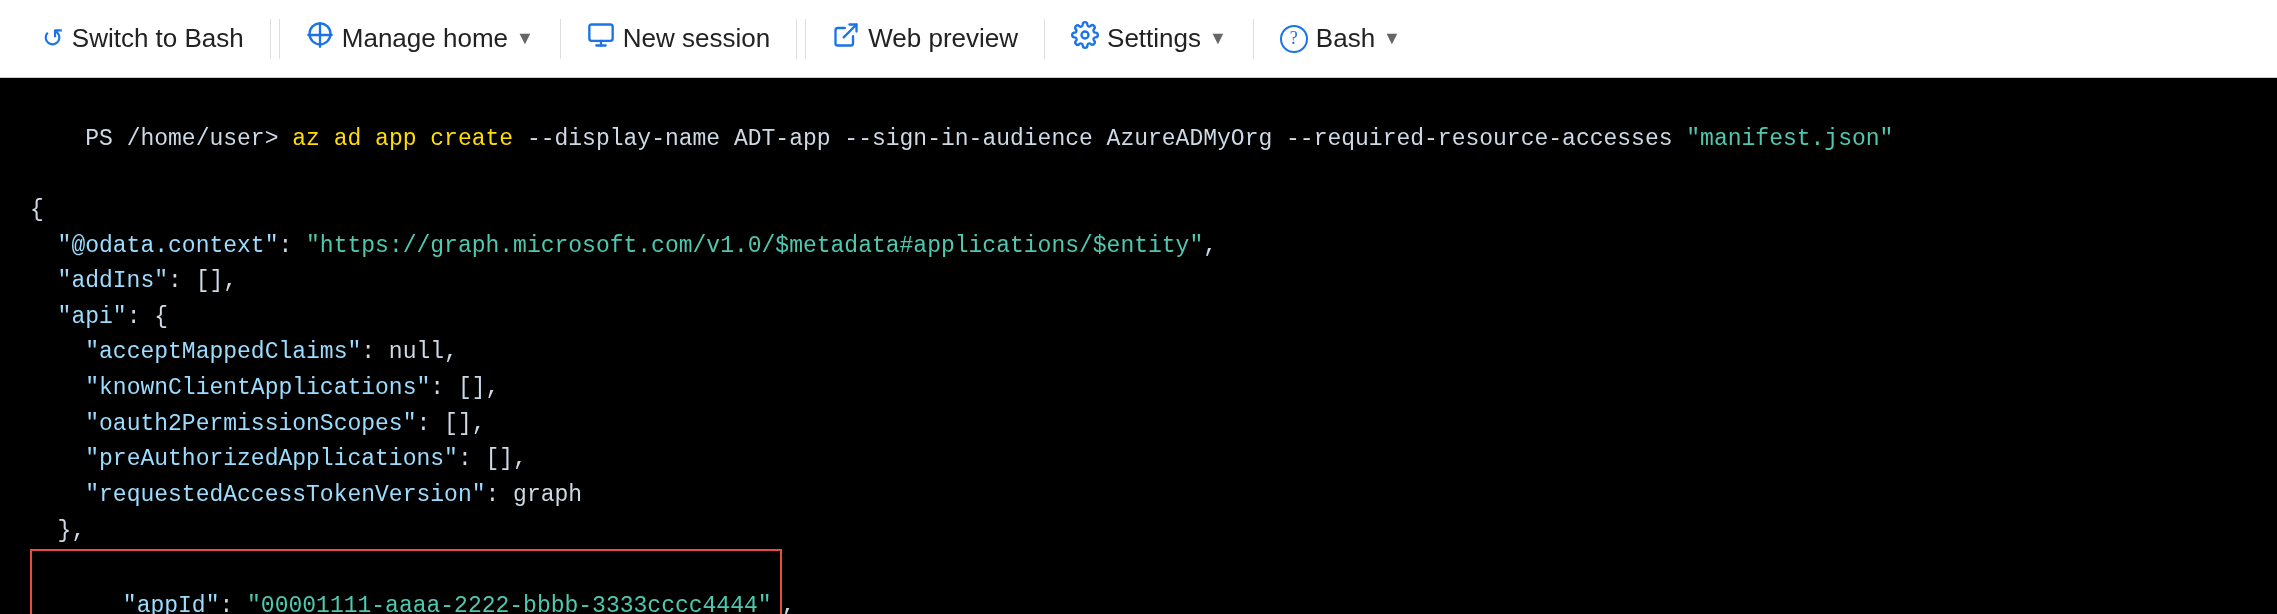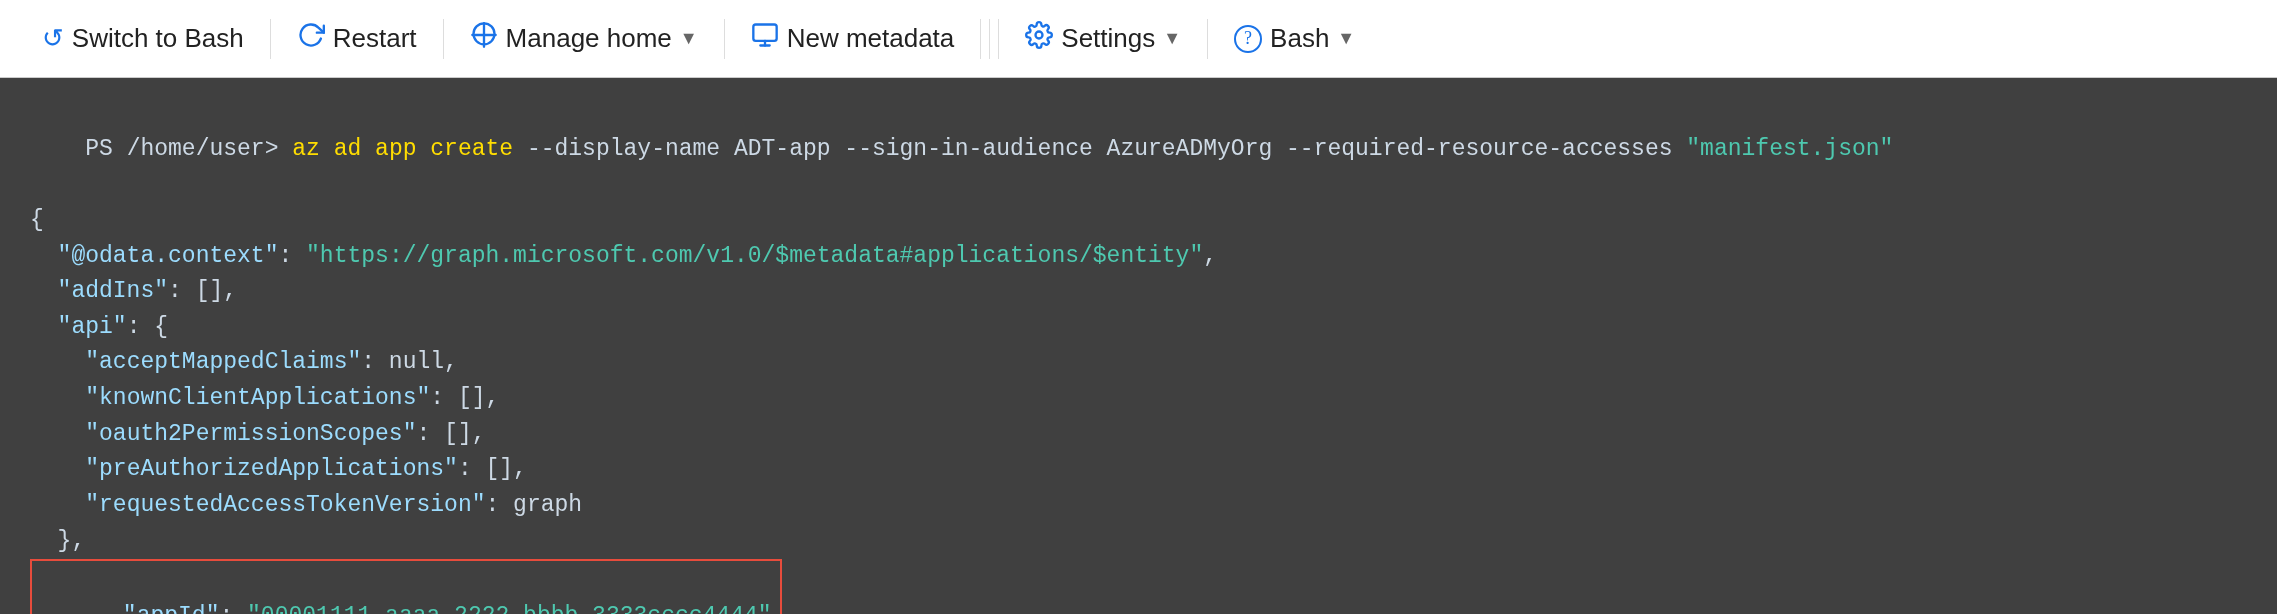--- a/index.html
+++ b/index.html
@@ -45,22 +45,22 @@
       font-size: 28px;
       color: #1a73e8;
     }
     .chevron {
       font-size: 18px;
       color: #666;
     }
 
     
     #terminal {
-      background: #404040;
-      padding: 18px 30px;
+      background: #000000;
+      padding: 8px 30px;
       height: calc(614px - 78px);
       overflow: hidden;
     }
 
     .terminal-line {
       font-size: 23px;
       line-height: 1.55;
       color: #cdd9e5;
       white-space: pre;
     }
@@ -78,30 +78,20 @@
 
 <div id="toolbar">
 
   <button class="toolbar-btn">
     <span class="toolbar-icon" style="font-size:26px;">↺</span>
     <span>Switch to Bash</span>
   </button>
 
   <div class="toolbar-separator"></div>
 
-  <button class="toolbar-btn">
-    <span class="toolbar-icon" style="color:#1a73e8;">
-      
-      <svg width="28" height="28" viewBox="0 0 24 24" fill="none" stroke="#1a73e8" stroke-width="2" stroke-linecap="round" stroke-linejoin="round">
-          <polyline points="23 4 23 10 17 10"></polyline>
-          <path d="M20.49 15a9 9 0 1 1-2.12-9.36L23 10"></path>
-        </svg>
-    </span>
-    <span>Restart</span>
-  </button>
 
   <div class="toolbar-separator"></div>
 
   <button class="toolbar-btn">
     <span class="toolbar-icon">
       <svg width="28" height="28" viewBox="0 0 24 24" fill="none" stroke="#1a73e8" stroke-width="2" stroke-linecap="round" stroke-linejoin="round">
           <path d="M12 2a9 9 0 0 1 0 18"></path>
           <path d="M12 2a9 9 0 0 0 0 18"></path>
           <line x1="12" y1="2" x2="12" y2="22"></line>
           <line x1="2" y1="12" x2="22" y2="12"></line>
@@ -114,28 +104,38 @@
   <div class="toolbar-separator"></div>
 
   <button class="toolbar-btn">
     <span class="toolbar-icon">
       <svg width="28" height="28" viewBox="0 0 24 24" fill="none" stroke="#1a73e8" stroke-width="2" stroke-linecap="round" stroke-linejoin="round">
           <rect x="2" y="3" width="20" height="14" rx="2"></rect>
           <line x1="8" y1="21" x2="16" y2="21"></line>
           <line x1="12" y1="17" x2="12" y2="21"></line>
         </svg>
     </span>
-    <span>New metadata</span>
+    <span>New session</span>
   </button>
 
   <div class="toolbar-separator"></div>
 
 
   <div class="toolbar-separator"></div>
 
+  <button class="toolbar-btn">
+    <span class="toolbar-icon">
+      <svg width="28" height="28" viewBox="0 0 24 24" fill="none" stroke="#1a73e8" stroke-width="2" stroke-linecap="round" stroke-linejoin="round">
+          <path d="M18 13v6a2 2 0 0 1-2 2H5a2 2 0 0 1-2-2V8a2 2 0 0 1 2-2h6"></path>
+          <polyline points="15 3 21 3 21 9"></polyline>
+          <line x1="10" y1="14" x2="21" y2="3"></line>
+        </svg>
+    </span>
+    <span>Web preview</span>
+  </button>
 
   <div class="toolbar-separator"></div>
 
   <button class="toolbar-btn">
     <span class="toolbar-icon">
       <svg width="28" height="28" viewBox="0 0 24 24" fill="none" stroke="#1a73e8" stroke-width="2" stroke-linecap="round" stroke-linejoin="round">
           <circle cx="12" cy="12" r="3"></circle>
           <path d="M19.4 15a1.65 1.65 0 0 0 .33 1.82l.06.06a2 2 0 0 1-2.83 2.83l-.06-.06a1.65 1.65 0 0 0-1.82-.33 1.65 1.65 0 0 0-1 1.51V21a2 2 0 0 1-4 0v-.09A1.65 1.65 0 0 0 9 19.4a1.65 1.65 0 0 0-1.82.33l-.06.06a2 2 0 0 1-2.83-2.83l.06-.06A1.65 1.65 0 0 0 4.68 15a1.65 1.65 0 0 0-1.51-1H3a2 2 0 0 1 0-4h.09A1.65 1.65 0 0 0 4.6 9a1.65 1.65 0 0 0-.33-1.82l-.06-.06a2 2 0 0 1 2.83-2.83l.06.06A1.65 1.65 0 0 0 9 4.68a1.65 1.65 0 0 0 1-1.51V3a2 2 0 0 1 4 0v.09a1.65 1.65 0 0 0 1 1.51 1.65 1.65 0 0 0 1.82-.33l.06-.06a2 2 0 0 1 2.83 2.83l-.06.06A1.65 1.65 0 0 0 19.4 9a1.65 1.65 0 0 0 1.51 1H21a2 2 0 0 1 0 4h-.09a1.65 1.65 0 0 0-1.51 1z"></path>
         </svg>
     </span>

